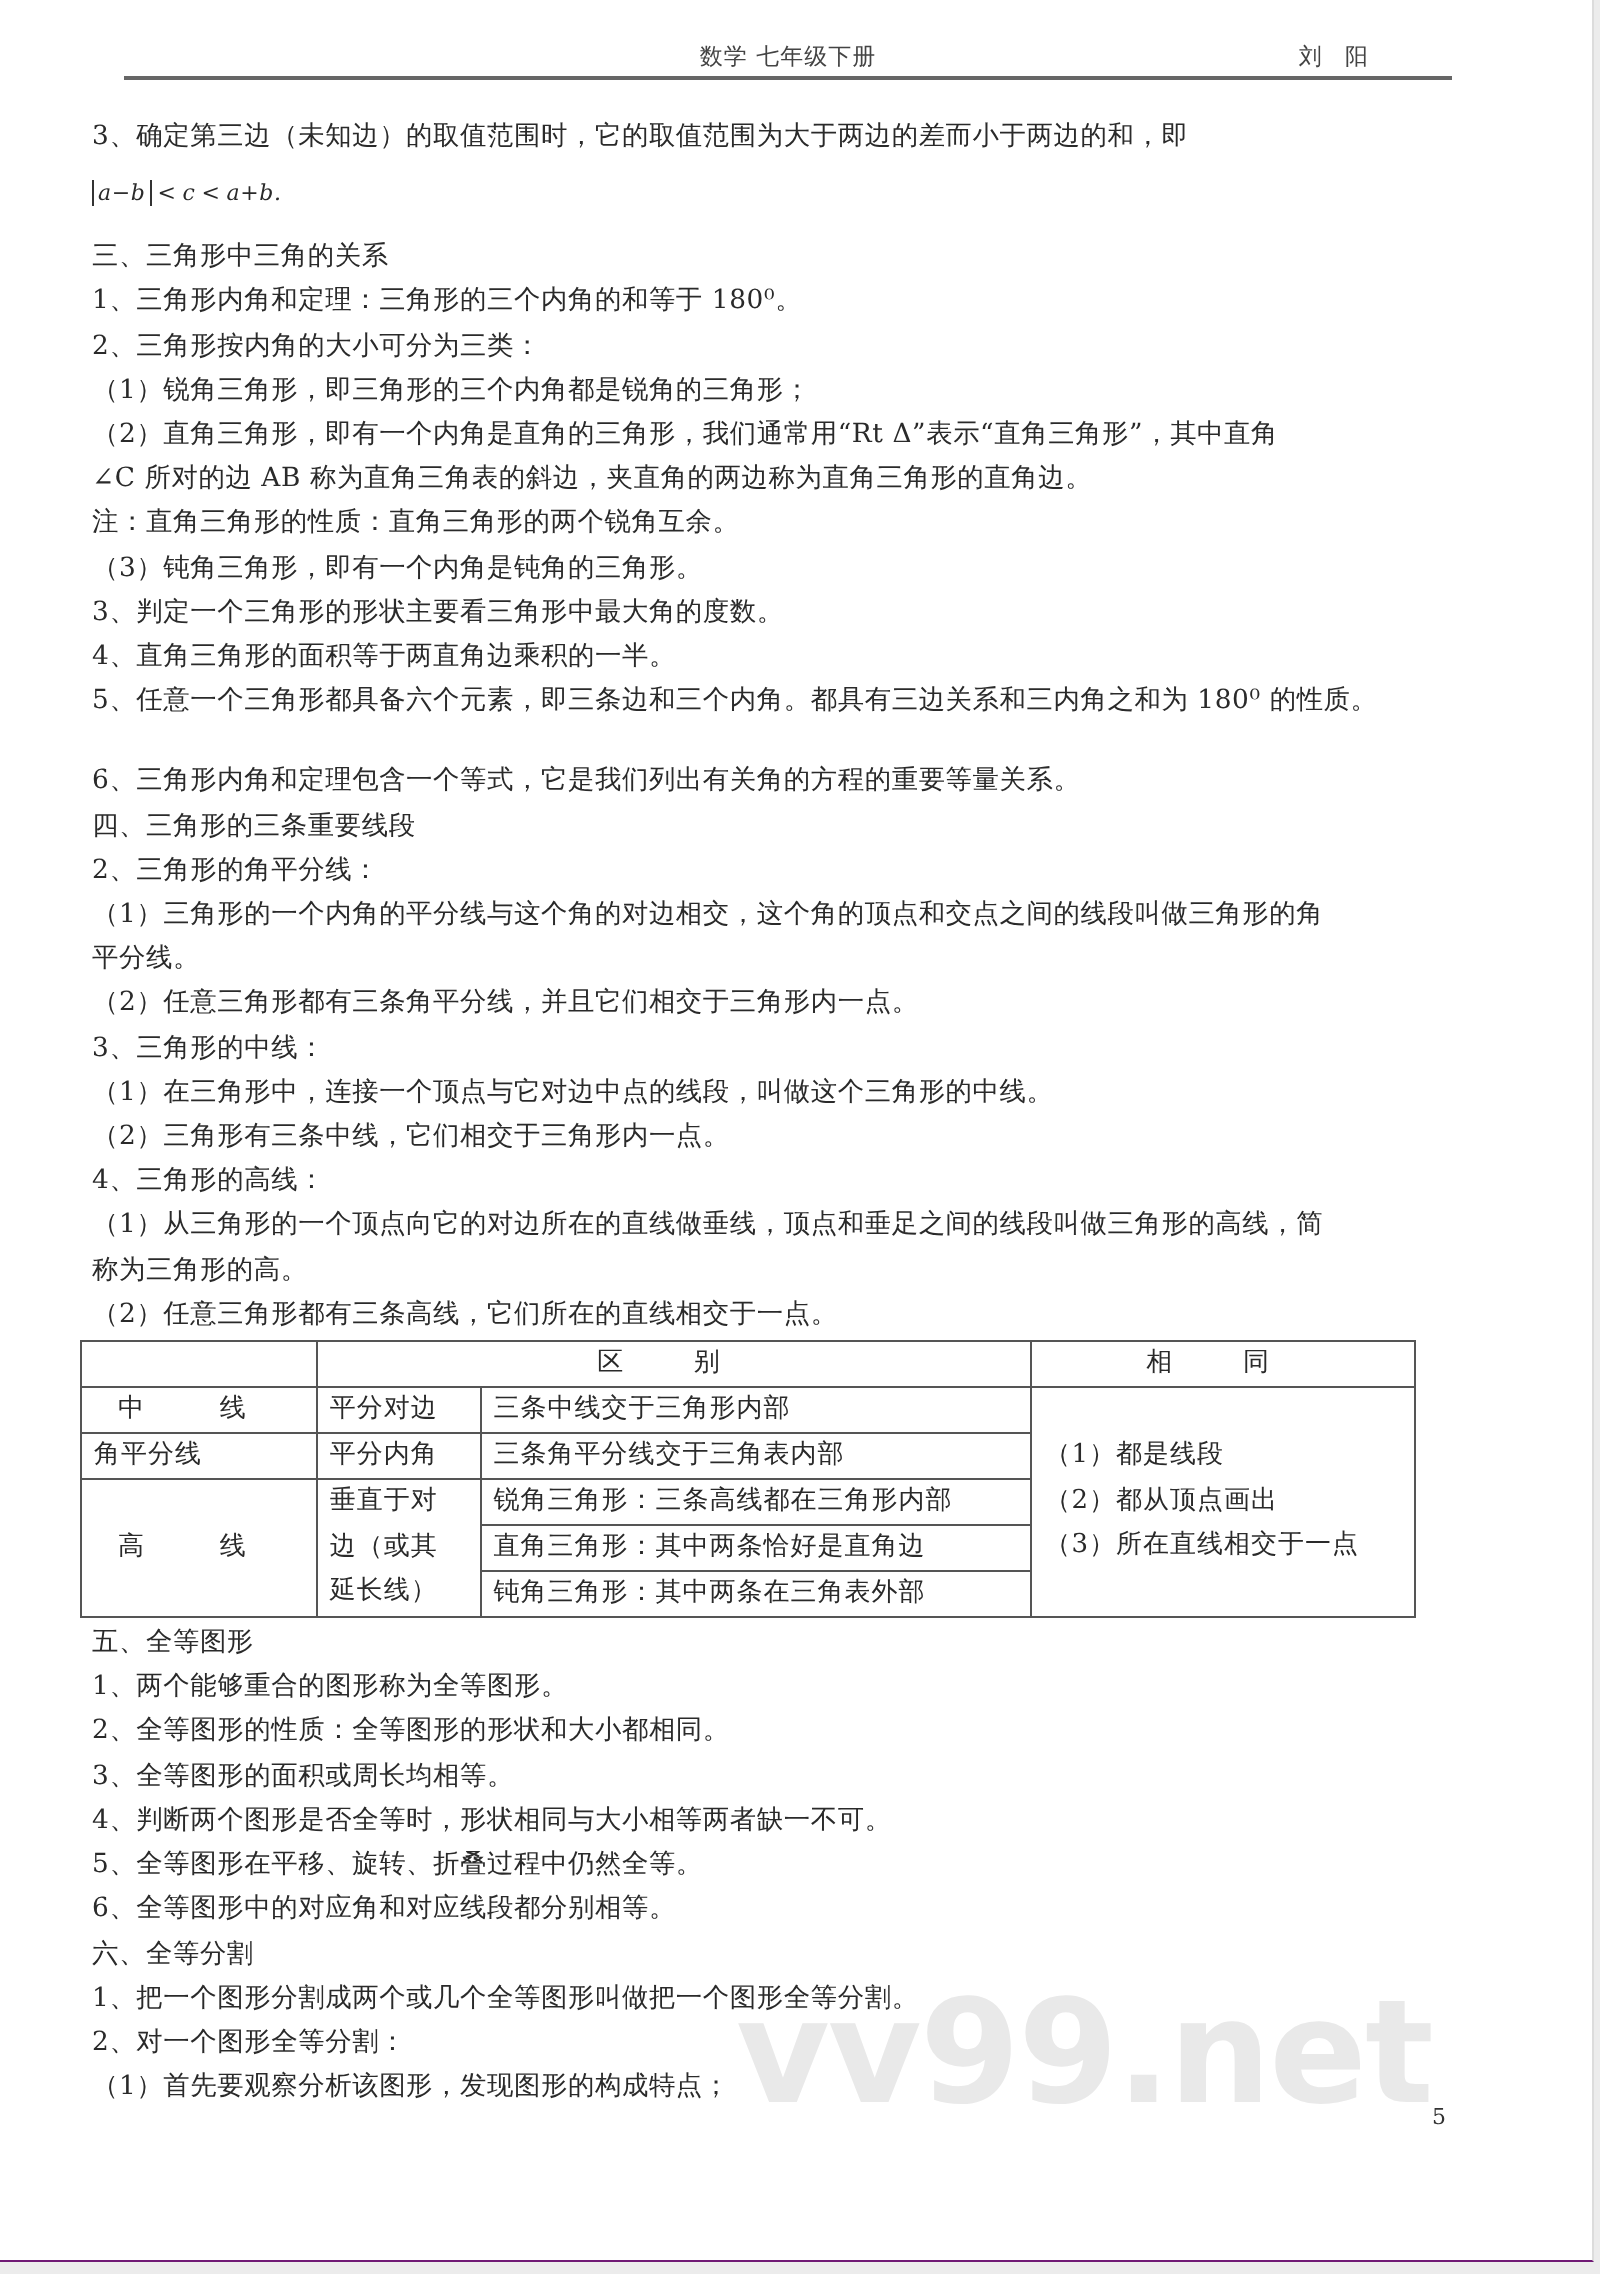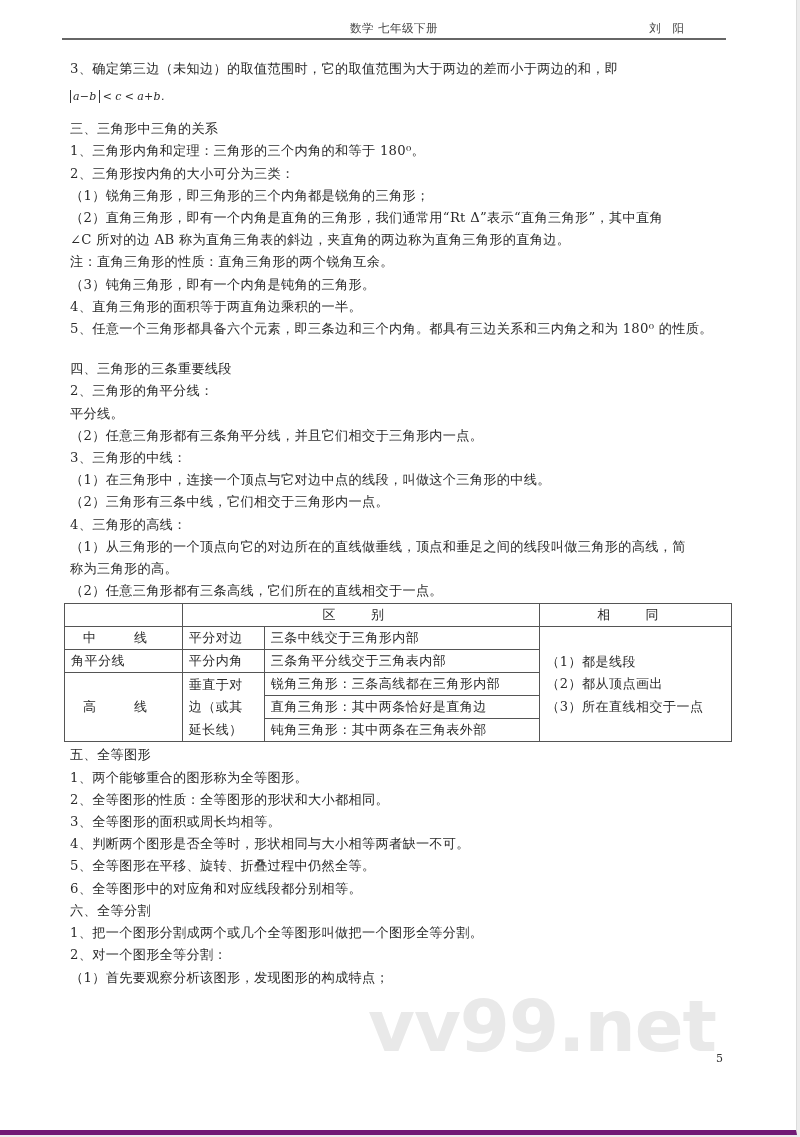--- a/index.html
+++ b/index.html
@@ -3,30 +3,30 @@
   <meta charset="utf-8">
   <style>
     html, body { margin: 0; padding: 0; }
     body {
       width: 800px; height: 1137px; background: #ececec;
       font-family: "DejaVu Serif", "Liberation Serif", serif;
       color: #2a2a2a; position: relative; overflow: hidden;
     }
     .page {
       position: absolute; left: 0; top: 0; width: 796px; height: 1130px;
-      background: #ffffff; border-right: 1px solid #dcdcdc; border-bottom: 5px solid #701a75;
+      background: #ffffff; border-right: 1px solid #dcdcdc; border-bottom: 1px solid #701a75;
     }
     .header {
       position: absolute; left: 62px; top: 16px; width: 664px; height: 22px;
       border-bottom: 2px solid #666; font-size: 11.5px; color: #444;
     }
     .header .title { position: absolute; left: 0; width: 100%; text-align: center; top: 5px; letter-spacing: 0.5px; }
     .header .author { position: absolute; right: 38px; top: 5px; letter-spacing: 4px; }
     .content {
-      position: absolute; left: 70px; top: 58px; width: 672px;
+      position: absolute; left: 46px; top: 58px; width: 672px;
       font-size: 13.2px; line-height: 22.2px; letter-spacing: 0.3px;
     }
     .line { white-space: nowrap; }
     .formula {
       font-family: "DejaVu Serif", serif; font-style: italic; font-size: 11px;
       height: 34px; line-height: 34px; margin-bottom: 4px;
     }
     .formula .abs { border-left: 1px solid #333; border-right: 1px solid #333; padding: 0 2px; }
     .formula .op { font-style: normal; padding: 0 3px; }
     .gap { height: 18px; }
@@ -64,26 +64,29 @@
     </div>
 
     <div class="line">三、三角形中三角的关系</div>
     <div class="line">1、三角形内角和定理：三角形的三个内角的和等于 180⁰。</div>
     <div class="line">2、三角形按内角的大小可分为三类：</div>
     <div class="line">（1）锐角三角形，即三角形的三个内角都是锐角的三角形；</div>
     <div class="line">（2）直角三角形，即有一个内角是直角的三角形，我们通常用“Rt Δ”表示“直角三角形”，其中直角</div>
     <div class="line">∠C 所对的边 AB 称为直角三角表的斜边，夹直角的两边称为直角三角形的直角边。</div>
     <div class="line">注：直角三角形的性质：直角三角形的两个锐角互余。</div>
     <div class="line">（3）钝角三角形，即有一个内角是钝角的三角形。</div>
+    <div class="line">3、判定一个三角形的形状主要看三角形中最大角的度数。</div>
     <div class="line">4、直角三角形的面积等于两直角边乘积的一半。</div>
     <div class="line">5、任意一个三角形都具备六个元素，即三条边和三个内角。都具有三边关系和三内角之和为 180⁰ 的性质。</div>
     <div class="gap"></div>
+    <div class="line">6、三角形内角和定理包含一个等式，它是我们列出有关角的方程的重要等量关系。</div>
 
     <div class="line">四、三角形的三条重要线段</div>
     <div class="line">2、三角形的角平分线：</div>
+    <div class="line">（1）三角形的一个内角的平分线与这个角的对边相交，这个角的顶点和交点之间的线段叫做三角形的角</div>
     <div class="line">平分线。</div>
     <div class="line">（2）任意三角形都有三条角平分线，并且它们相交于三角形内一点。</div>
     <div class="line">3、三角形的中线：</div>
     <div class="line">（1）在三角形中，连接一个顶点与它对边中点的线段，叫做这个三角形的中线。</div>
     <div class="line">（2）三角形有三条中线，它们相交于三角形内一点。</div>
     <div class="line">4、三角形的高线：</div>
     <div class="line">（1）从三角形的一个顶点向它的对边所在的直线做垂线，顶点和垂足之间的线段叫做三角形的高线，简</div>
     <div class="line">称为三角形的高。</div>
     <div class="line">（2）任意三角形都有三条高线，它们所在的直线相交于一点。</div>
 

